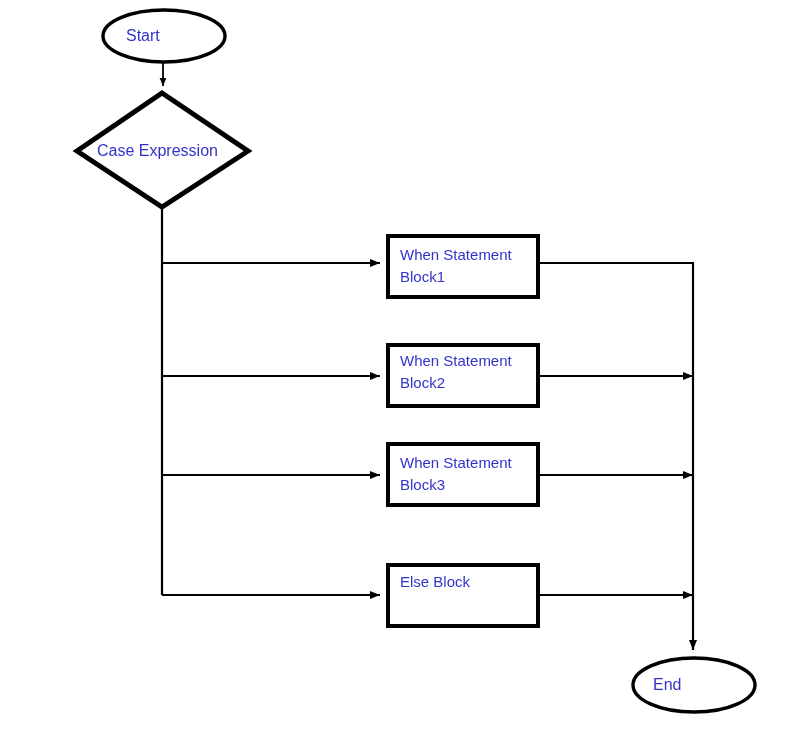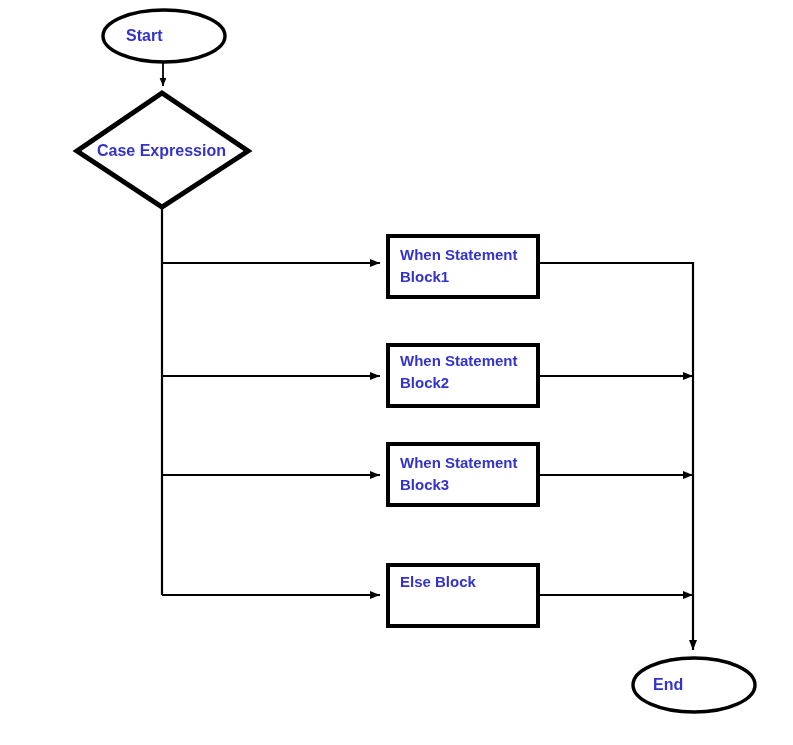--- a/index.html
+++ b/index.html
@@ -10,21 +10,20 @@
   }
   body {
     font-family: "Liberation Sans", sans-serif;
   }
   #canvas {
     position: relative;
     width: 793px;
     height: 745px;
     background: #ffffff;
     overflow: hidden;
-    font-weight: bold;
   }
   #flow-svg {
     position: absolute;
     left: 0;
     top: 0;
     width: 793px;
     height: 745px;
   }
   .node-shape {
     fill: #ffffff;

